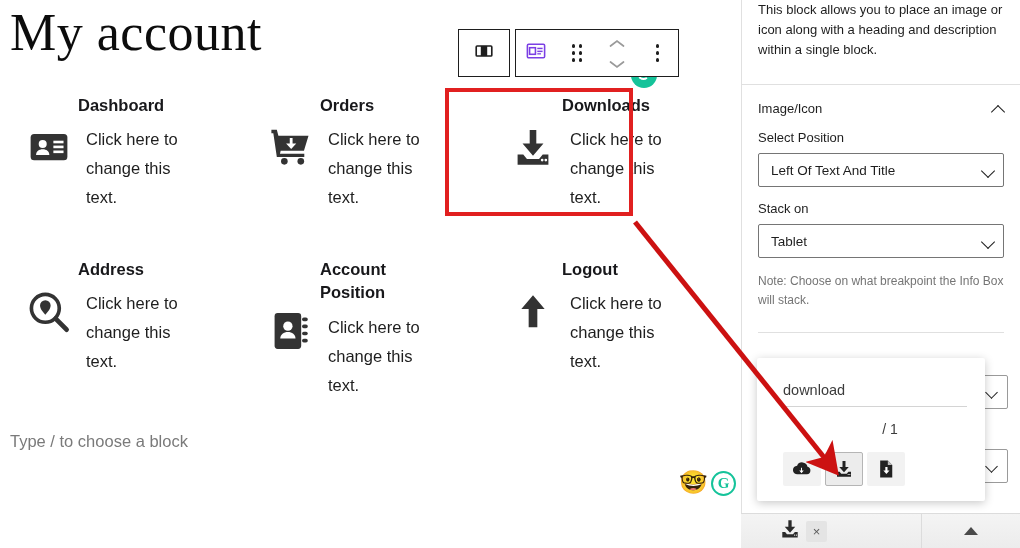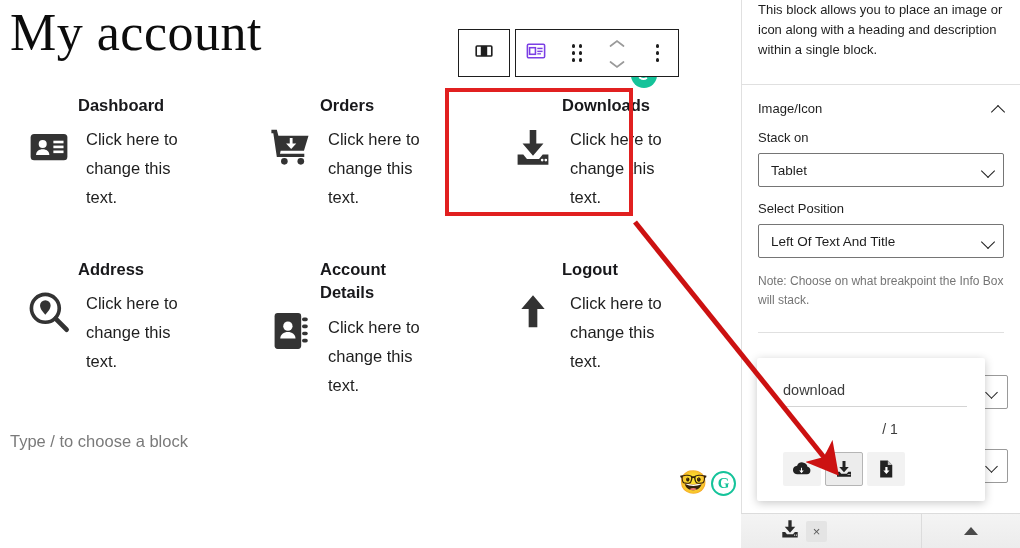--- a/index.html
+++ b/index.html
@@ -257,21 +257,21 @@
                 <rect x="1.5" y="1.6" width="15.4" height="20.8" rx="1.8"></rect>
                 <circle cx="9.2" cy="9.2" r="2.7" fill="#fff"></circle>
                 <path d="M4.8 16.4c0-2.4 2-3.8 4.4-3.8s4.4 1.4 4.4 3.8z" fill="#fff"></path>
                 <rect x="17.4" y="4.2" width="3.3" height="2.1" rx="1"></rect>
                 <rect x="17.4" y="8.3" width="3.3" height="2.1" rx="1"></rect>
                 <rect x="17.4" y="12.4" width="3.3" height="2.1" rx="1"></rect>
                 <rect x="17.4" y="16.5" width="3.3" height="2.1" rx="1"></rect>
               </svg>
           </div>
           <div class="card-txt">
-            <p class="card-h" style="max-width:86px;">Account Details</p>
+            <p class="card-h" style="max-width:86px;">Account Position</p>
             <p class="card-p">Click here to change this text.</p>
           </div>
         </div>
       </div>
 
       <div class="card">
         <div class="card-inner">
           <div class="card-ico">
             <svg width="40" height="42" viewBox="0 0 24 24" fill="#333">
                 <path d="M12 2.6l7 8.2h-4.4v11h-5.2v-11H5z"></path>
@@ -359,31 +359,31 @@
   </div>
 
   <div class="sb-divider"></div>
 
   <div class="sb-panel-head">
     <span class="sb-panel-title">Image/Icon</span>
     <span class="chev-up"></span>
   </div>
 
   <div class="fld">
+    <label class="fld-label">Select Position</label>
+    <div class="select">
+      <span>Left Of Text And Title</span>
+      <span class="caret"></span>
+    </div>
+  </div>
+
+  <div class="fld">
     <label class="fld-label">Stack on</label>
     <div class="select">
       <span>Tablet</span>
-      <span class="caret"></span>
-    </div>
-  </div>
-
-  <div class="fld">
-    <label class="fld-label">Select Position</label>
-    <div class="select">
-      <span>Left Of Text And Title</span>
       <span class="caret"></span>
     </div>
   </div>
 
   <div class="note">Note: Choose on what breakpoint the Info Box will stack.</div>
 
   <div class="sb-divider2"></div>
 
   <div class="ghost-select" style="top:375px;">
     <span class="caret"></span>

